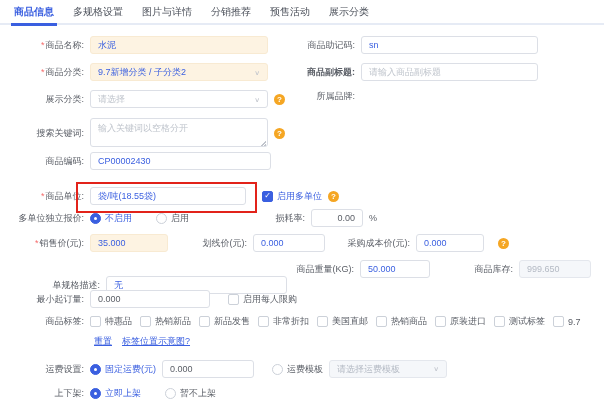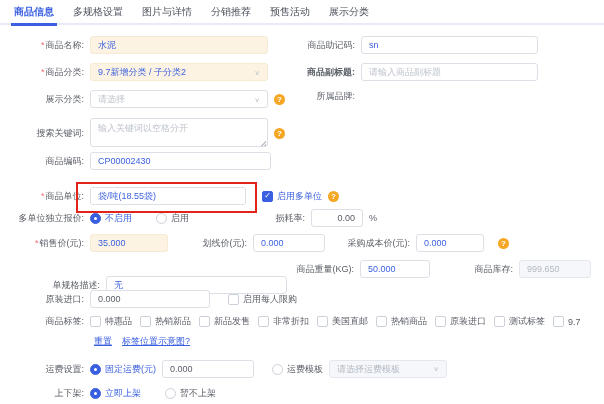--- a/index.html
+++ b/index.html
@@ -161,21 +161,21 @@
   <div class="fg" style="left:268px;top:260px;">
     <span class="lbl" style="width:86px;">商品重量(KG):</span>
     <input class="ipt" style="width: 70px;" value="50.000">
   </div>
   <div class="fg" style="left:455px;top:260px;">
     <span class="lbl" style="width:58px;">商品库存:</span>
     <input class="ipt dis" style="width: 72px;" disabled="" value="999.650">
   </div>
 
   <div class="fg" style="left:0;top:290px;">
-    <span class="lbl" style="width:84px;">原装进口:</span>
+    <span class="lbl" style="width:84px;">最小起订量:</span>
     <input class="ipt dark" style="width: 120px;" value="0.000">
     <span class="opt" style="margin-left:12px;">
       <span class="cb"></span>
       <span>启用每人限购</span>
     </span>
   </div>
 
   <div class="fg" style="left:0;top:315px;">
     <span class="lbl" style="width:84px;">商品标签:</span>
     <span class="tagrow">

